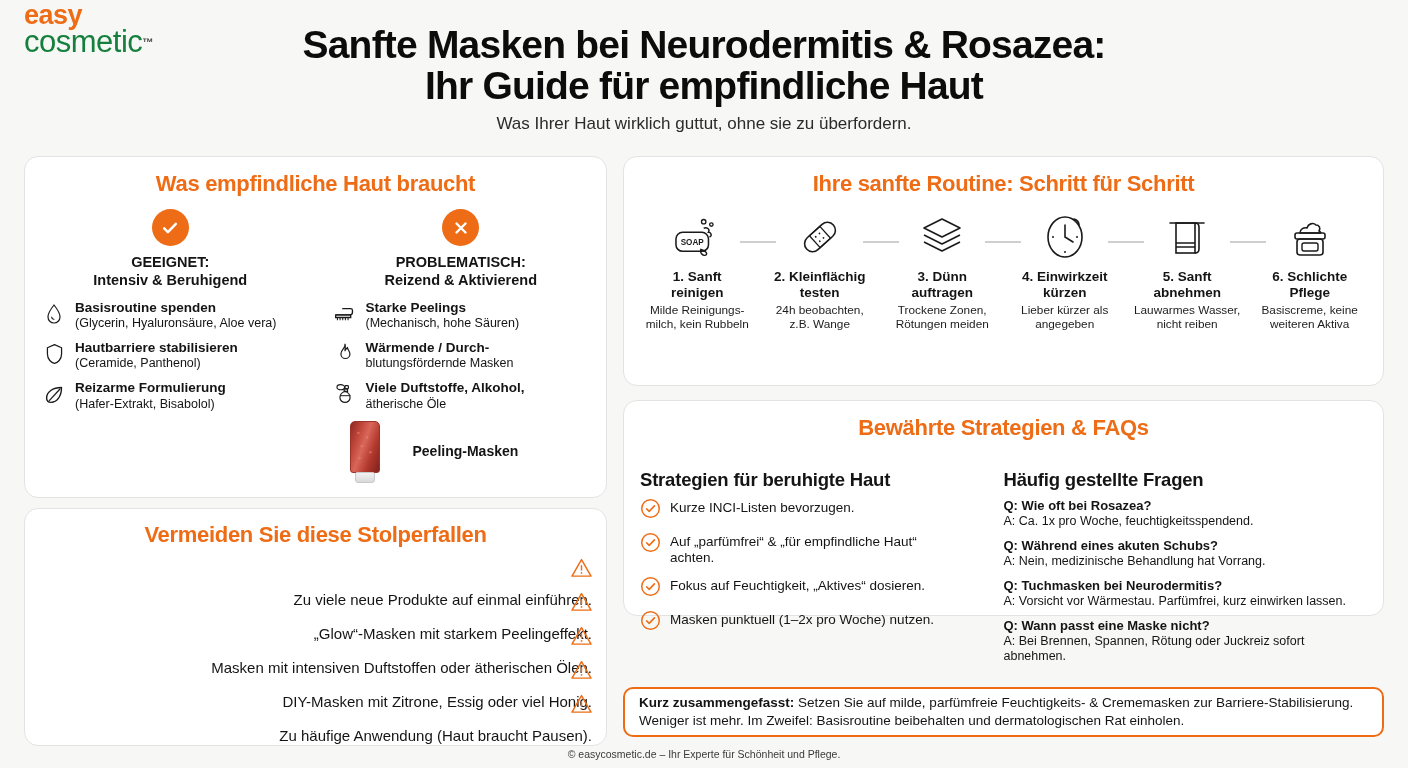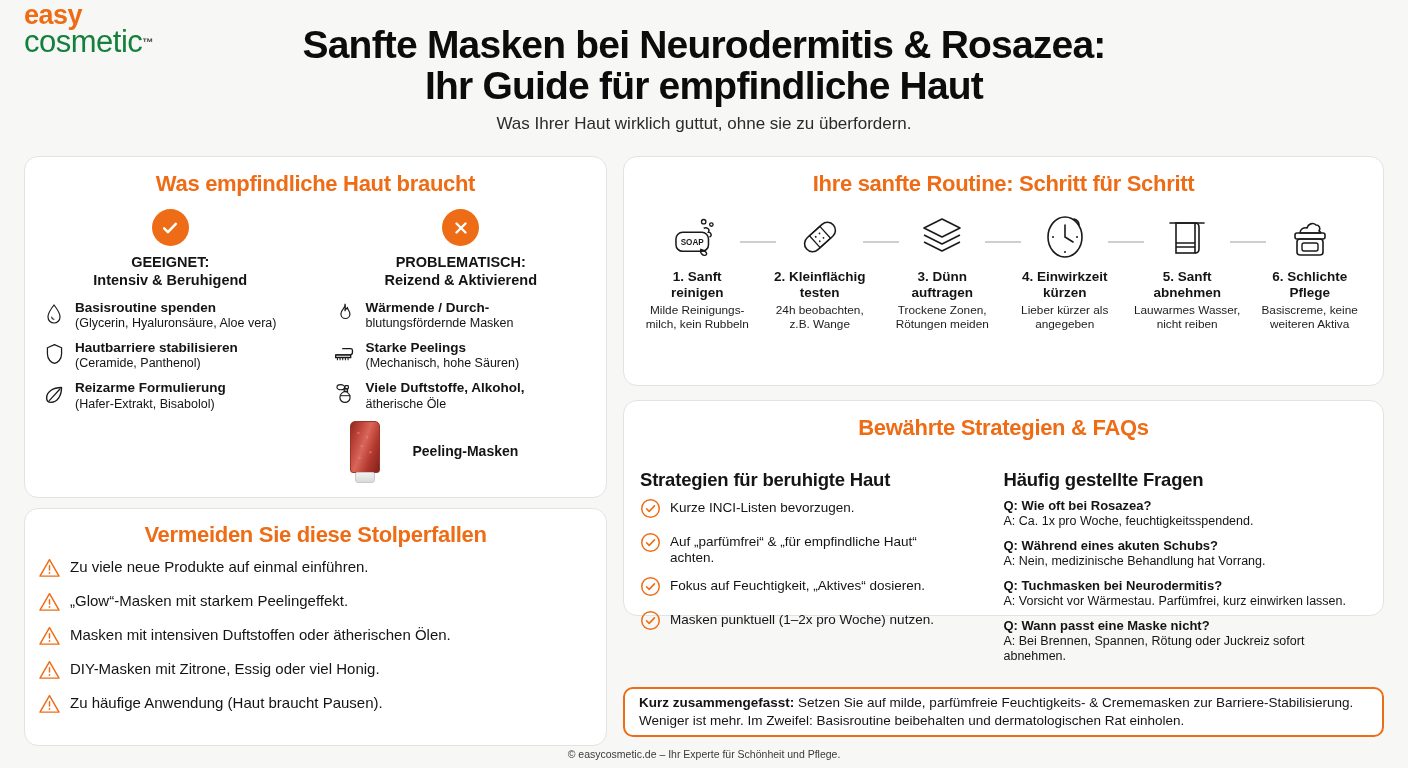--- a/index.html
+++ b/index.html
@@ -69,21 +69,21 @@
                 radial-gradient(circle at 35% 48%, #e88e82 1px, transparent 1.6px),
                 radial-gradient(circle at 75% 62%, #e88e82 1px, transparent 1.6px),
                 radial-gradient(circle at 25% 75%, #e88e82 1px, transparent 1.6px);}
   .tube .cap { position:absolute; left:7px; bottom:0; width:20px; height:11px; border-radius:2px 2px 3px 3px;
      background:linear-gradient(180deg,#f2f2f2,#d9d9d9); border:1px solid #c9c9c9; }
 
   
   #pitfalls-card { left:24px; top:508px; width:583px; height:238px; }
   #pitfalls-card .card-title { margin-top:13px; }
   .warn-list { margin-top:10px; padding:0 14px; }
-  .warn-row { display:flex; align-items:flex-start; gap:10px; height:34px; }
+  .warn-row { display:flex; align-items:flex-end; gap:10px; height:34px;flex-direction:column; }
   .warn-row .tx { font-size:15px; }
 
   
   #routine-card { left:623px; top:156px; width:761px; height:230px; }
   #routine-card .card-title { margin-top:14px; }
   .steps { display:flex; margin-top:14px; padding:0 12px; }
   .step { width:16.666%; text-align:center; position:relative; }
   .step .sicon { height:48px; display:flex; align-items:flex-end; justify-content:center; }
   .step .sname { font-weight:bold; font-size:13.5px; line-height:1.16; margin-top:10px; }
   .step .sdesc { font-size:11.8px; line-height:1.2; margin-top:3px; color:#1c1c1c; }
@@ -180,35 +180,35 @@
               <path d="M6 6l12 12M18 6L6 18" fill="none" stroke="#fff" stroke-width="3.2" stroke-linecap="round"></path>
             </svg>
         </div>
         <div class="col-head">
           <div>PROBLEMATISCH:</div>
           <div>Reizend &amp; Aktivierend</div>
         </div>
         <div class="col-list">
           <div class="row">
             <span class="ic">
-              <svg width="18" height="22" viewBox="0 0 22 26">
-                  <path d="M11 1c1 5-5 6-5 12a5.5 5.5 0 0011 0c0-4-3-5-3-8-1 2-3 2-3 4 0-3 1-6 0-8z" fill="none" stroke="#1a1a1a" stroke-width="1.5" stroke-linejoin="round"></path>
-                </svg>
-            </span>
-            <span class="tx"><b>Wärmende / Durch-</b><span>blutungsfördernde Masken</span></span>
-          </div>
-          <div class="row">
-            <span class="ic">
               <svg width="23" height="20" viewBox="0 0 26 22">
                   <path d="M4 12h15a3 3 0 003-3V7a2 2 0 00-2-2h-9" fill="none" stroke="#1a1a1a" stroke-width="1.5" stroke-linecap="round"></path>
                   <path d="M3 12h17v3H3z" fill="none" stroke="#1a1a1a" stroke-width="1.5"></path>
                   <path d="M5 15v3M8 15v3M11 15v3M14 15v3M17 15v3" stroke="#1a1a1a" stroke-width="1.2"></path>
                 </svg>
             </span>
             <span class="tx"><b>Starke Peelings</b><span>(Mechanisch, hohe Säuren)</span></span>
+          </div>
+          <div class="row">
+            <span class="ic">
+              <svg width="18" height="22" viewBox="0 0 22 26">
+                  <path d="M11 1c1 5-5 6-5 12a5.5 5.5 0 0011 0c0-4-3-5-3-8-1 2-3 2-3 4 0-3 1-6 0-8z" fill="none" stroke="#1a1a1a" stroke-width="1.5" stroke-linejoin="round"></path>
+                </svg>
+            </span>
+            <span class="tx"><b>Wärmende / Durch-</b><span>blutungsfördernde Masken</span></span>
           </div>
           <div class="row">
             <span class="ic">
               <svg width="22" height="22" viewBox="0 0 24 26">
                   <ellipse cx="7" cy="5" rx="4.5" ry="3" fill="none" stroke="#1a1a1a" stroke-width="1.4"></ellipse>
                   <rect x="12" y="3" width="4" height="4" rx="1" fill="none" stroke="#1a1a1a" stroke-width="1.4"></rect>
                   <path d="M11 7h4v3h-4z" fill="none" stroke="#1a1a1a" stroke-width="1.4"></path>
                   <path d="M13 10c-4 .5-7 3.5-7 7a6 6 0 0012 0c0-3.5-3-6.5-7-7z" fill="none" stroke="#1a1a1a" stroke-width="1.4"></path>
                   <path d="M6.5 15h12" stroke="#1a1a1a" stroke-width="1.2"></path>
                 </svg>

